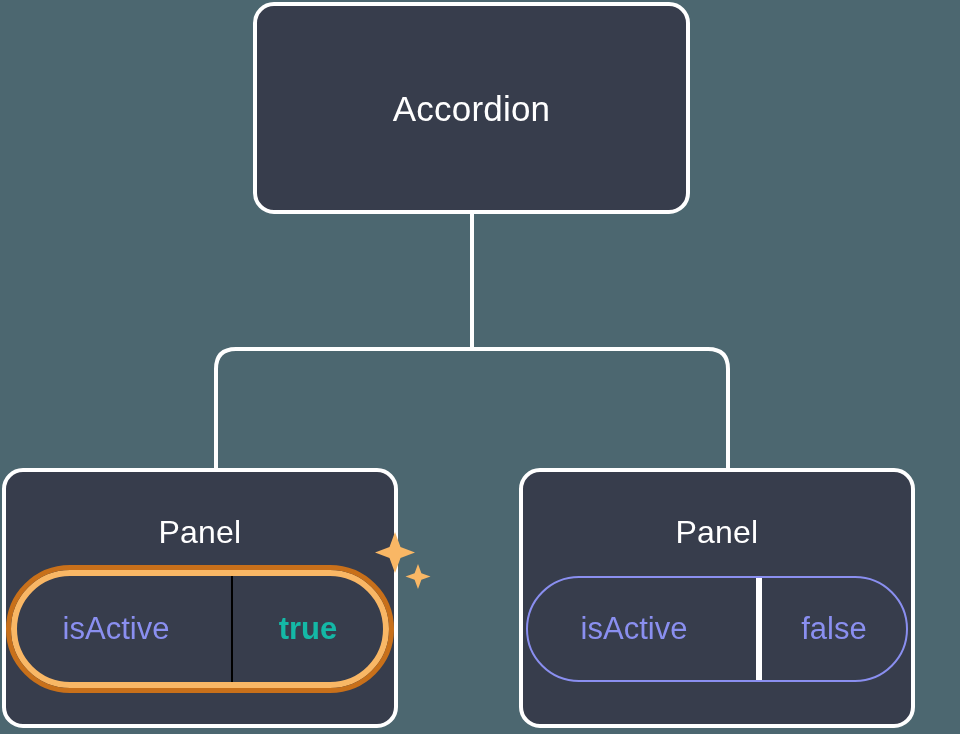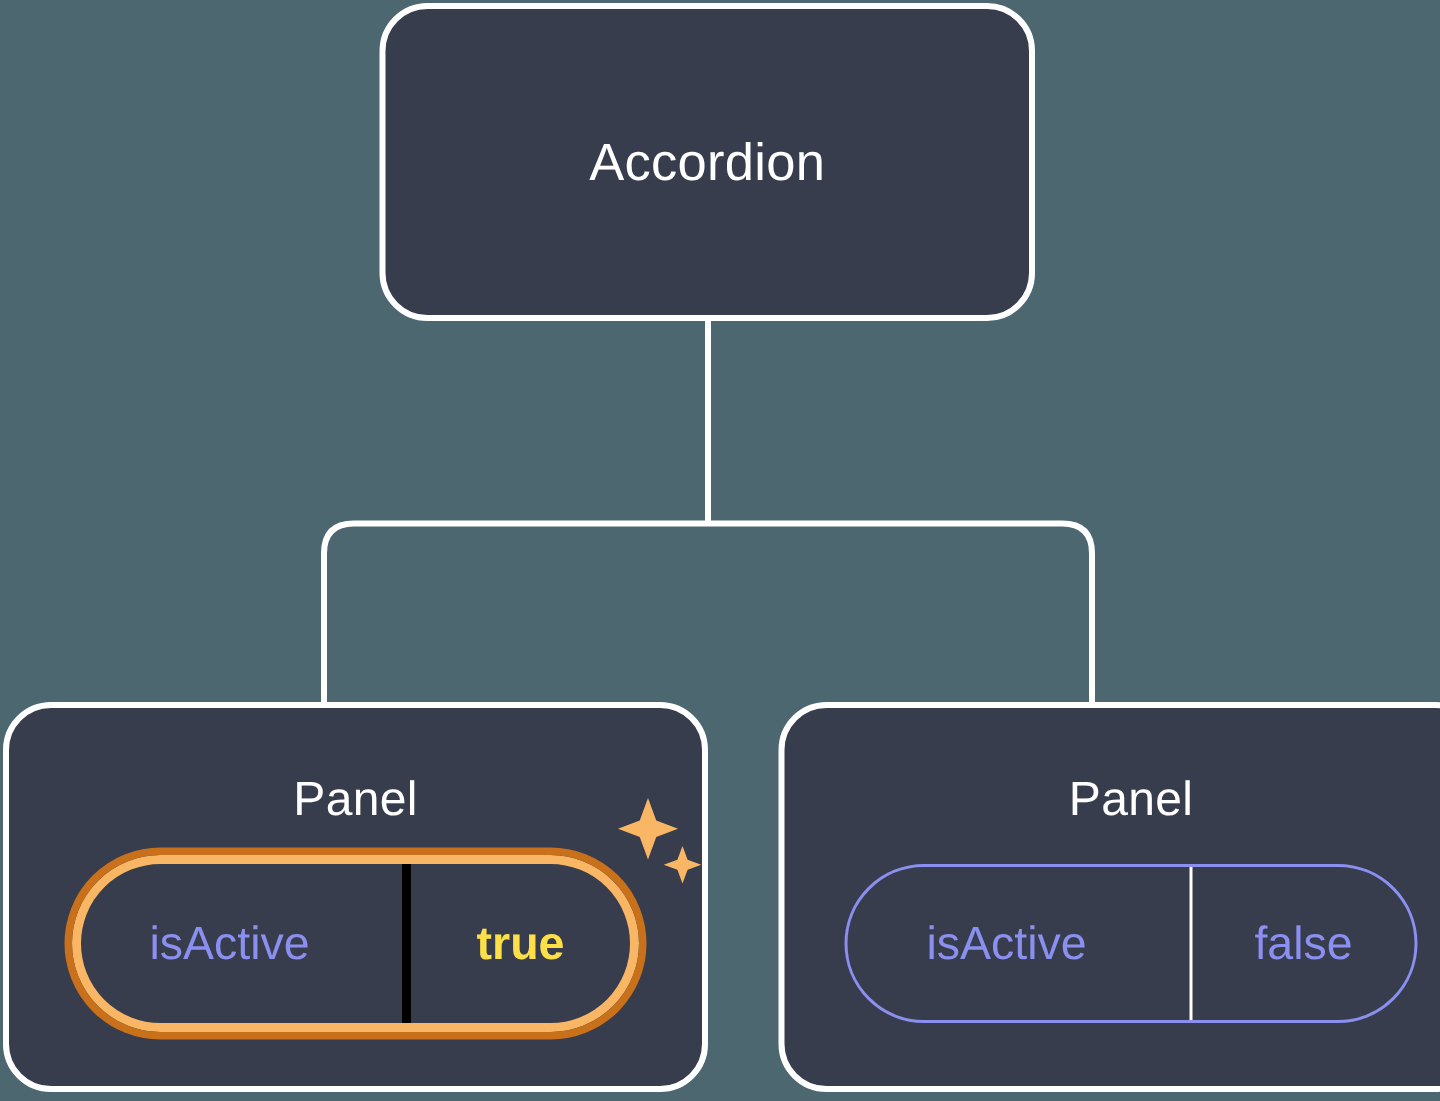--- a/index.html
+++ b/index.html
@@ -30,42 +30,42 @@
     width: 960px;
     height: 734px;
     pointer-events: none;
   }
 
   
   .node {
     position: absolute;
     background: #373d4c;
     border: 4px solid #ffffff;
-    border-radius: 32px;
+    border-radius: 21px;
     box-sizing: border-box;
   }
   .node-root {
     left: 253px;
     top: 2px;
     width: 437px;
     height: 212px;
     display: flex;
     align-items: center;
     justify-content: center;
   }
   .node-title-root {
     color: #ffffff;
     font-size: 35px;
     font-weight: 400;
     letter-spacing: 0.2px;
     line-height: 1;
   }
 
   .node-panel {
-    width: 470px;
+    width: 396px;
     height: 260px;
     top: 468px;
     display: flex;
     flex-direction: column;
     align-items: center;
     padding-top: 44px;
   }
   .node-panel.left  { left: 2px; }
   .node-panel.right { left: 519px; }
 
@@ -107,21 +107,21 @@
     margin-top: 28px;
   }
   .pill.inactive .pill-cell {
     color: #8a8ff0;
     font-size: 31px;
     font-weight: 400;
   }
   .pill.inactive .pill-key   { width: 212px; }
   .pill.inactive .pill-value {
     width: 150px;
-    border-left: 2px solid #ffffff;
+    border-left: 6px solid #ffffff;
   }
 
   
   .pill-wrap.highlight { margin-top: 22px; }
   .pill.active {
     border: 6px solid #f9b765;
     outline: 5px solid #c8701a;
     outline-offset: 0px;
     height: 118px;
     background: #373d4c;
@@ -130,23 +130,23 @@
     color: #7b80ee;
     font-size: 31px;
   }
   .pill.active .pill-key {
     width: 198px;
     font-weight: 400;
     color: #8a8ff0;
   }
   .pill.active .pill-value {
     width: 152px;
-    border-left: 6px solid #000000;
+    border-left: 2px solid #000000;
     font-weight: 700;
-    color: #fde047;
+    color: #14b8a6;
   }
 
   
   .sparkles {
     position: absolute;
     right: -44px;
     top: -42px;
     width: 60px;
     height: 70px;
     pointer-events: none;

